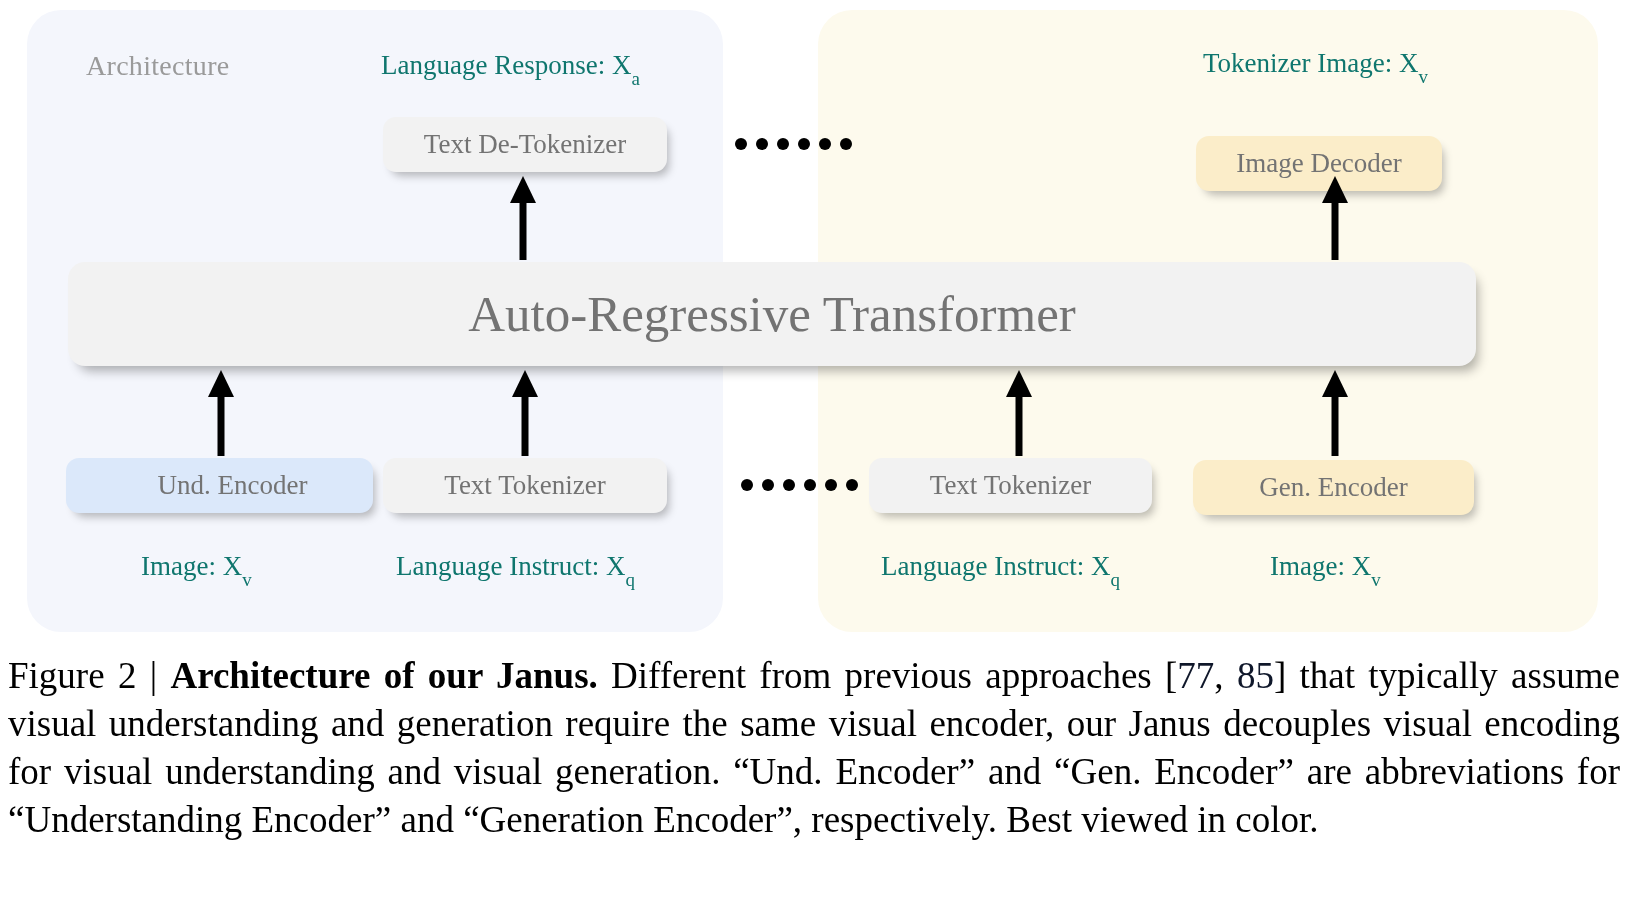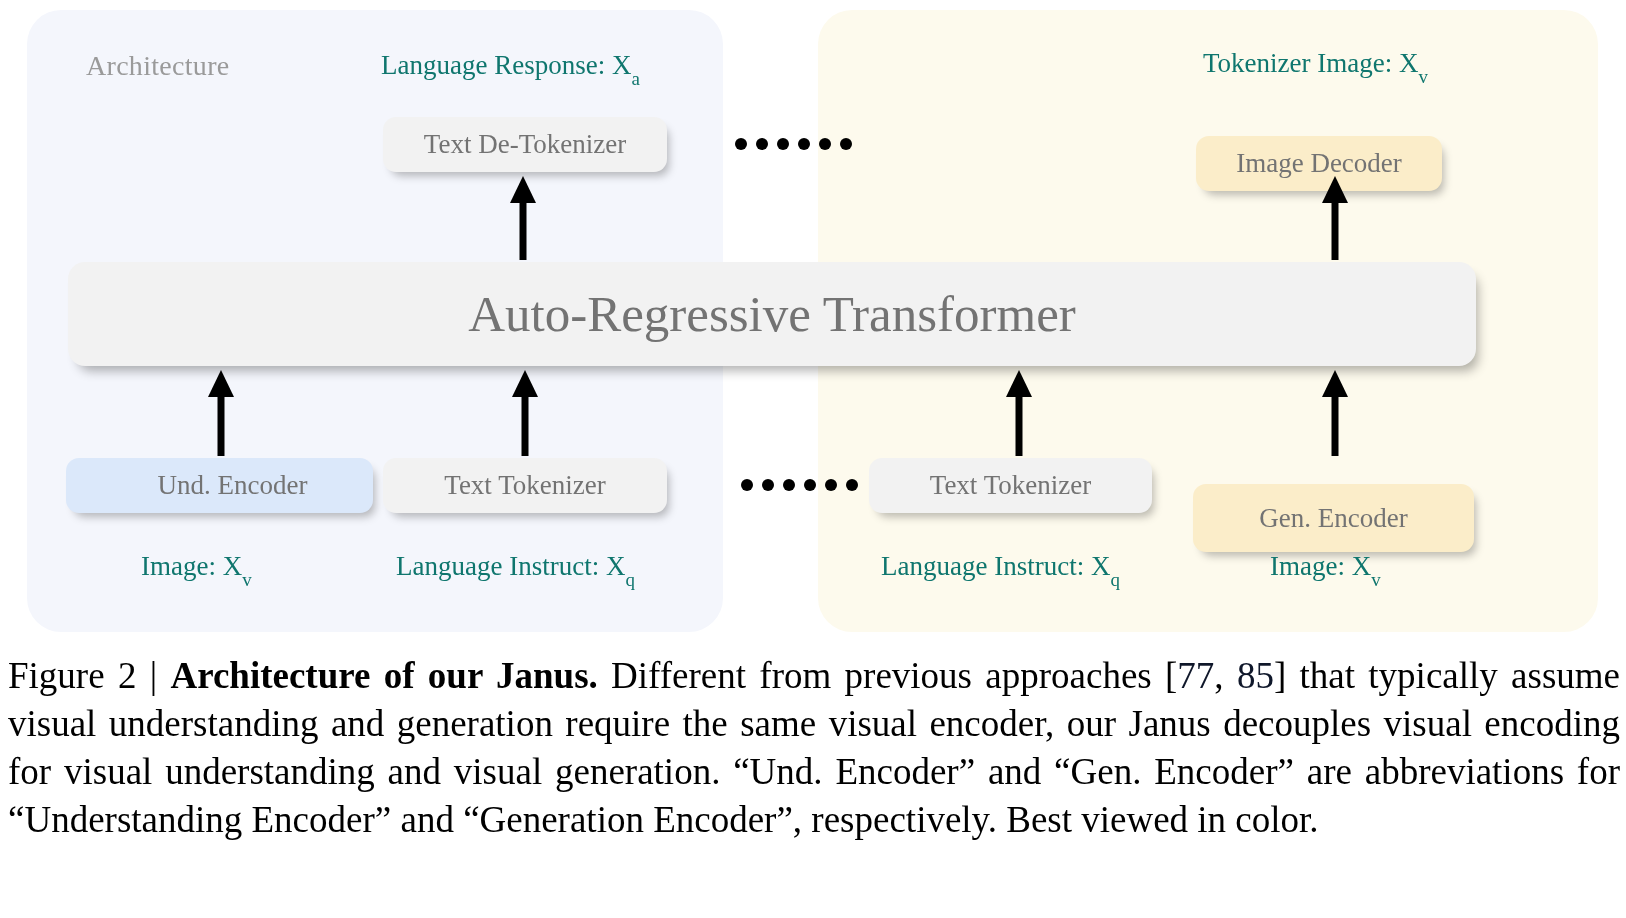--- a/index.html
+++ b/index.html
@@ -91,21 +91,21 @@
   }
   .box-grey   { background: #f2f2f2; }
   .box-blue   { background: #dbe8fa; padding-left: 26px; }
   .box-yellow { background: #fbedc9; }
 
   #box-text-detokenizer { left: 383px;  top: 117px; width: 284px; height: 55px; }
   #box-image-decoder    { left: 1196px; top: 117px; width: 246px; height: 55px; margin-top: 19px; }
   #box-und-encoder      { left: 66px;   top: 458px; width: 281px; height: 55px; }
   #box-text-tokenizer-l { left: 383px;  top: 458px; width: 284px; height: 55px; }
   #box-text-tokenizer-r { left: 869px;  top: 458px; width: 283px; height: 55px; }
-  #box-gen-encoder      { left: 1193px; top: 484px; width: 281px; height: 68px; }
+  #box-gen-encoder      { left: 1193px; top: 460px; width: 281px; height: 55px; }
 
   #box-transformer {
     left: 68px;
     top: 262px;
     width: 1408px;
     height: 104px;
     border-radius: 17px;
     font-size: 51px;
     background: #f2f2f2;
     box-shadow: 6px 9px 11px -4px rgba(0,0,0,0.30);

